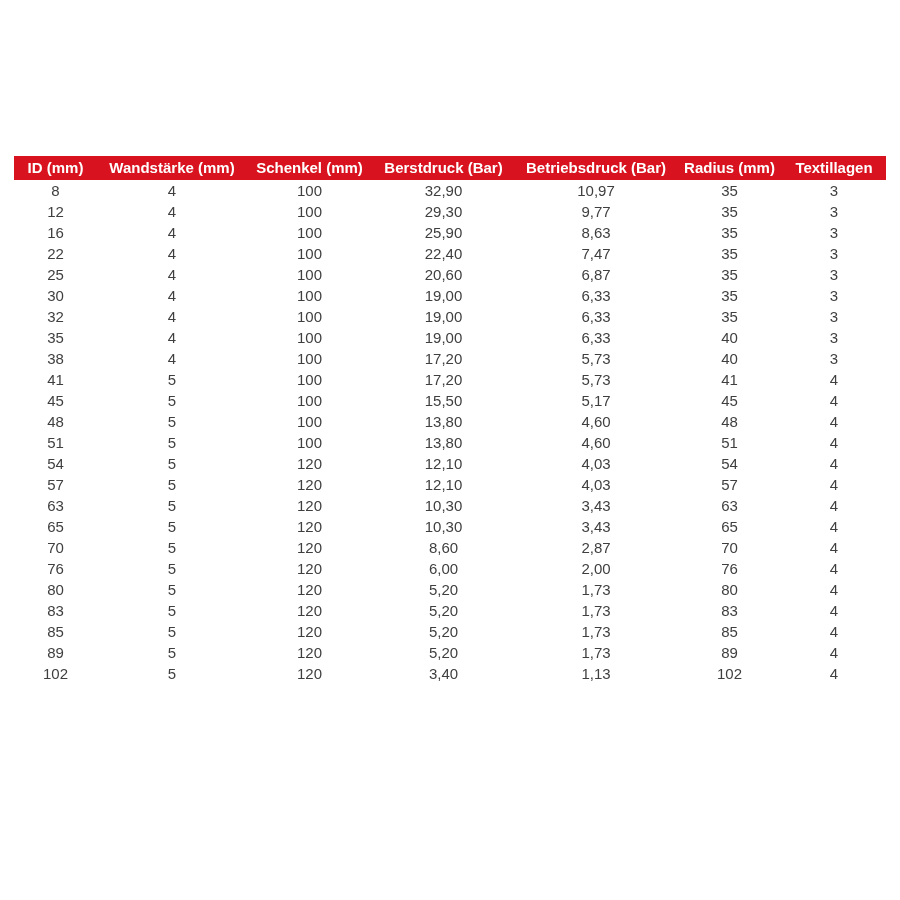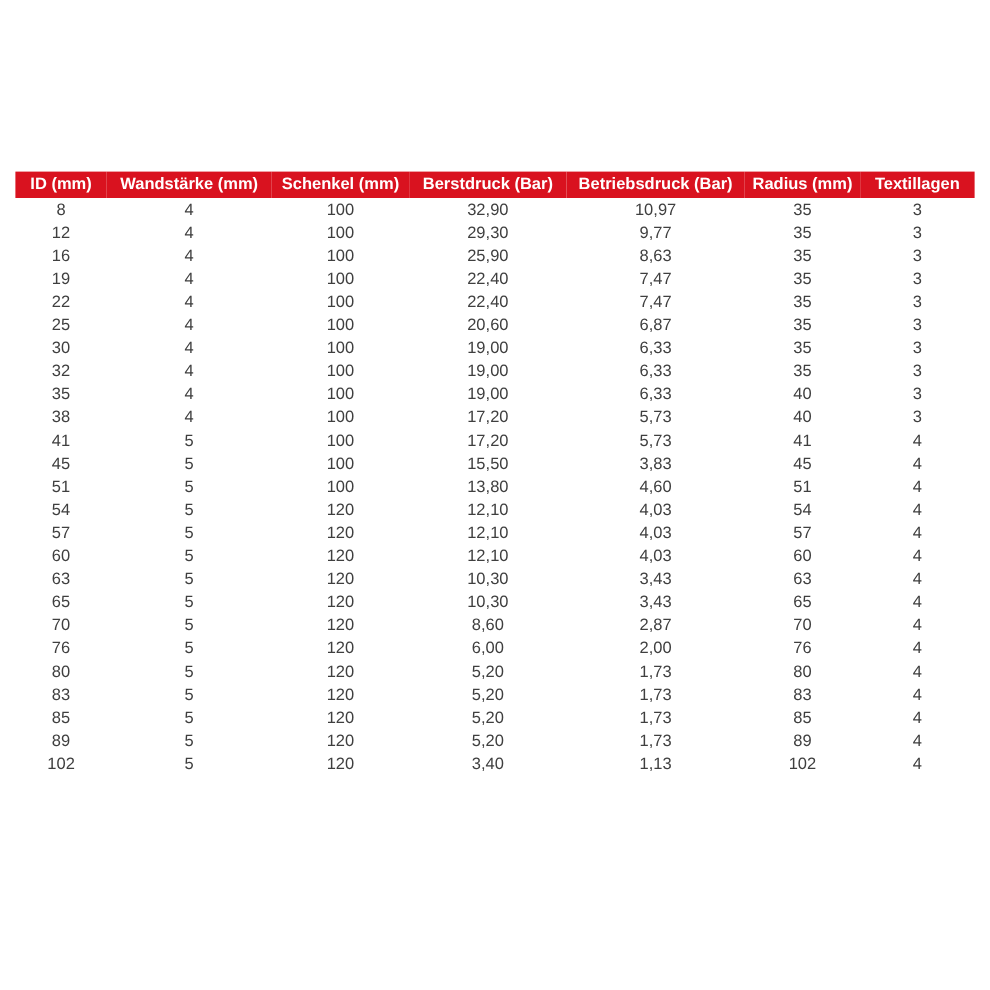--- a/index.html
+++ b/index.html
@@ -104,29 +104,20 @@
           <tr>
             <td>16</td>
             <td>4</td>
             <td>100</td>
             <td>25,90</td>
             <td>8,63</td>
             <td>35</td>
             <td>3</td>
           </tr>
           <tr>
-            <td>19</td>
-            <td>4</td>
-            <td>100</td>
-            <td>22,40</td>
-            <td>7,47</td>
-            <td>35</td>
-            <td>3</td>
-          </tr>
-          <tr>
             <td>22</td>
             <td>4</td>
             <td>100</td>
             <td>22,40</td>
             <td>7,47</td>
             <td>35</td>
             <td>3</td>
           </tr>
           <tr>
             <td>25</td>
@@ -180,22 +171,31 @@
             <td>17,20</td>
             <td>5,73</td>
             <td>41</td>
             <td>4</td>
           </tr>
           <tr>
             <td>45</td>
             <td>5</td>
             <td>100</td>
             <td>15,50</td>
-            <td>3,83</td>
+            <td>5,17</td>
             <td>45</td>
+            <td>4</td>
+          </tr>
+          <tr>
+            <td>48</td>
+            <td>5</td>
+            <td>100</td>
+            <td>13,80</td>
+            <td>4,60</td>
+            <td>48</td>
             <td>4</td>
           </tr>
           <tr>
             <td>51</td>
             <td>5</td>
             <td>100</td>
             <td>13,80</td>
             <td>4,60</td>
             <td>51</td>
             <td>4</td>
@@ -209,29 +209,20 @@
             <td>54</td>
             <td>4</td>
           </tr>
           <tr>
             <td>57</td>
             <td>5</td>
             <td>120</td>
             <td>12,10</td>
             <td>4,03</td>
             <td>57</td>
-            <td>4</td>
-          </tr>
-          <tr>
-            <td>60</td>
-            <td>5</td>
-            <td>120</td>
-            <td>12,10</td>
-            <td>4,03</td>
-            <td>60</td>
             <td>4</td>
           </tr>
           <tr>
             <td>63</td>
             <td>5</td>
             <td>120</td>
             <td>10,30</td>
             <td>3,43</td>
             <td>63</td>
             <td>4</td>

